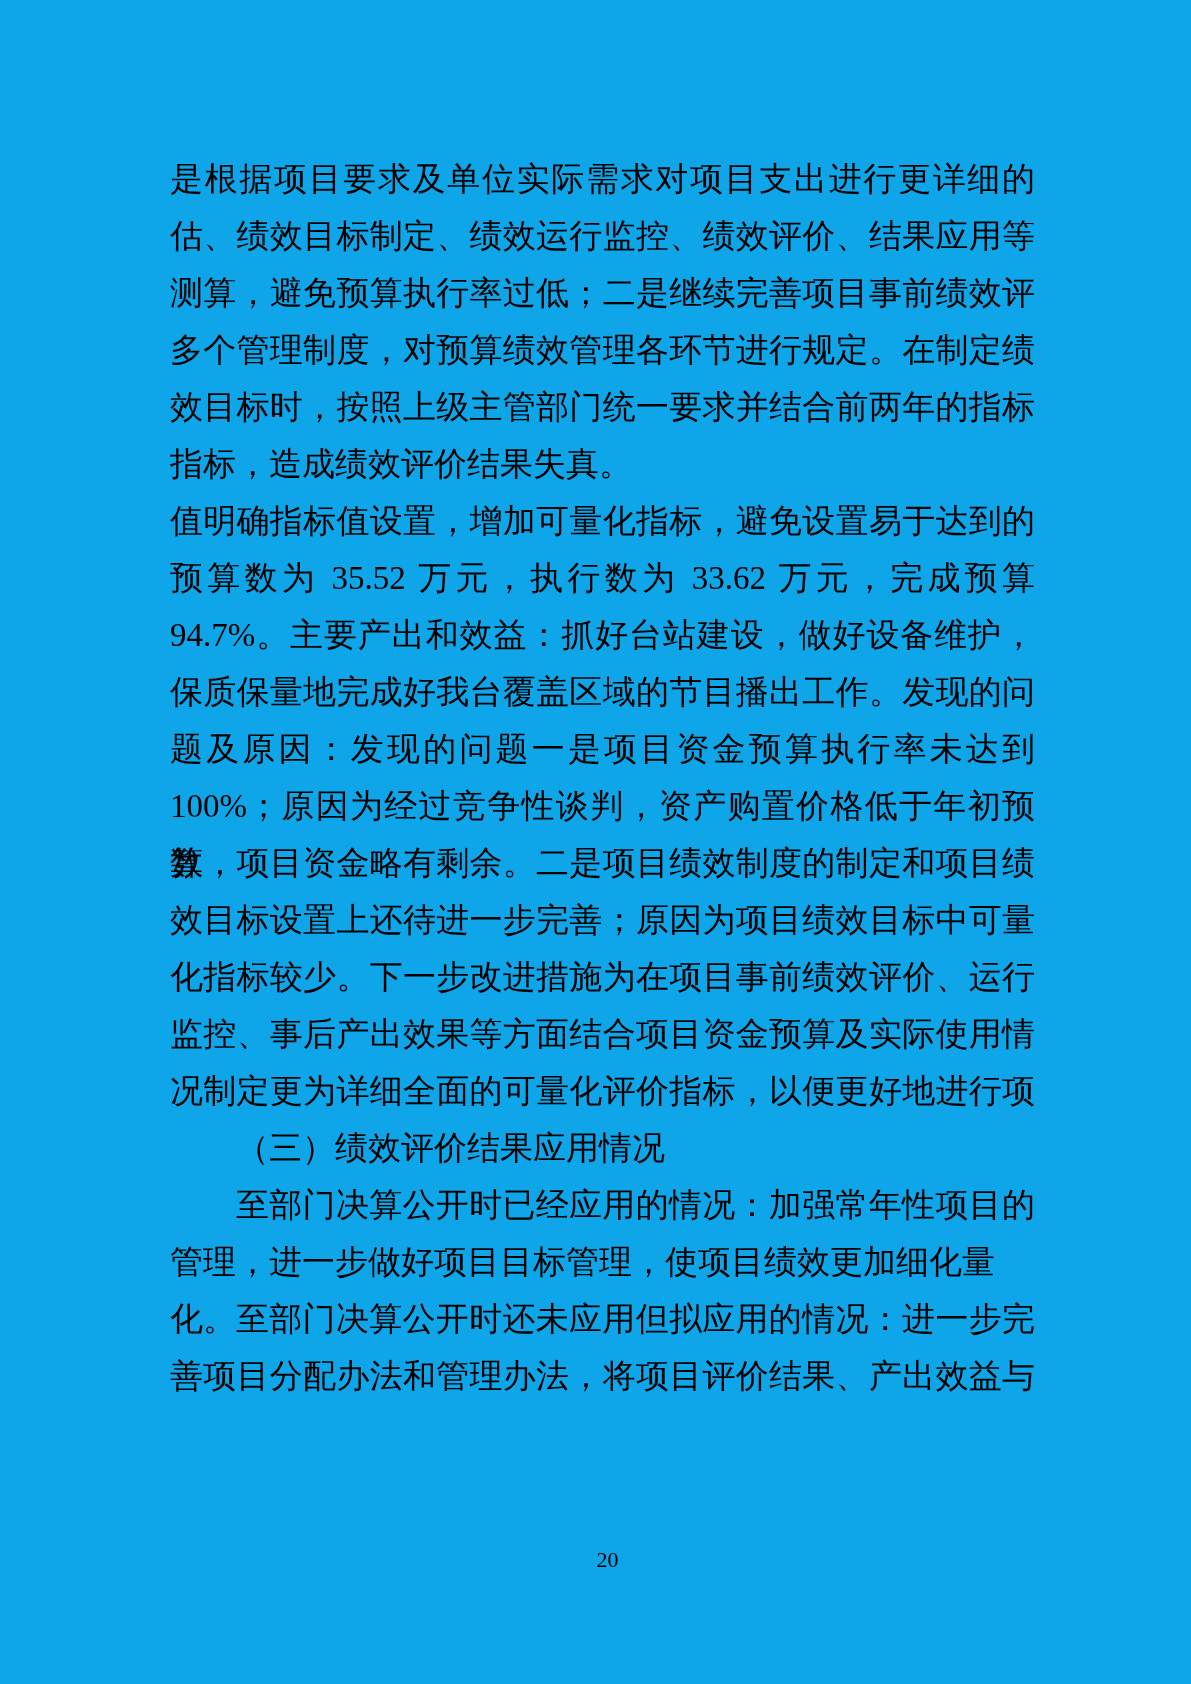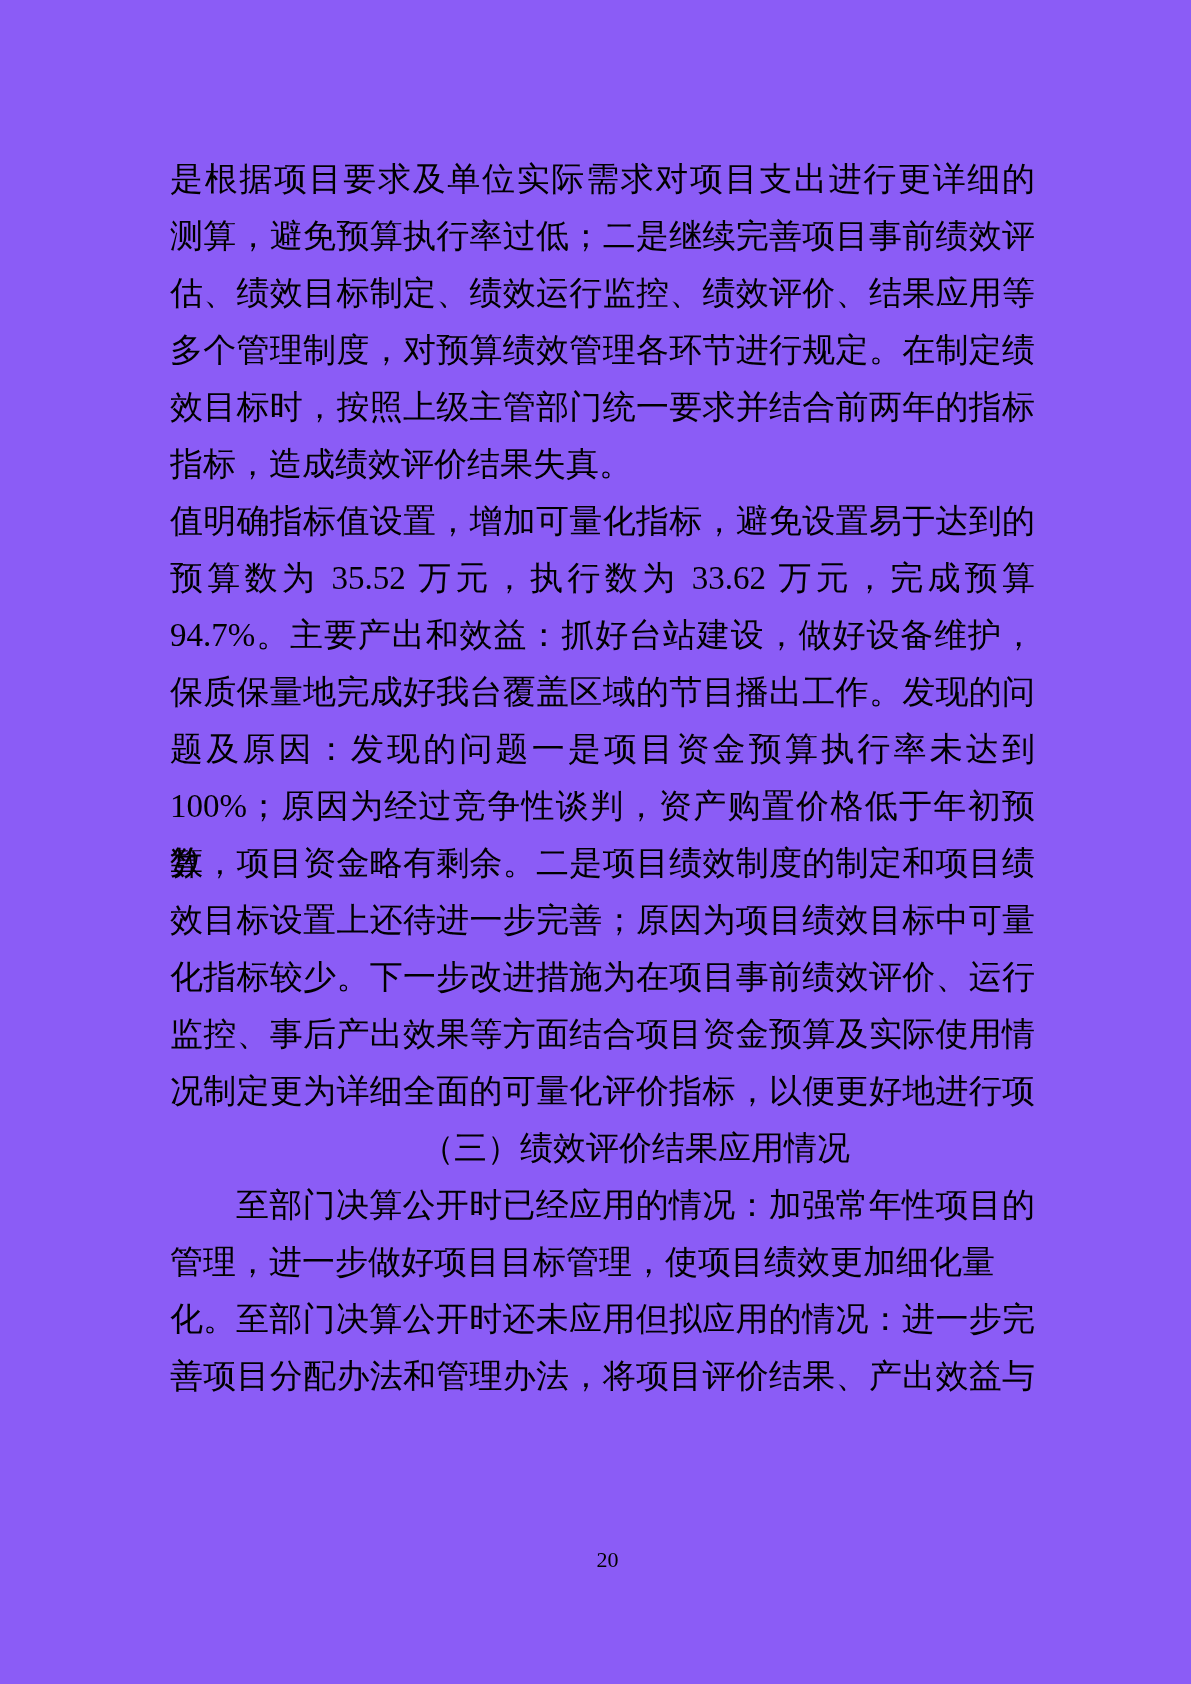--- a/index.html
+++ b/index.html
@@ -11,61 +11,60 @@
     height: 1684px;
     background: #ffffff;
     color: #000000;
     position: relative;
     overflow: hidden;
     font-family: "Liberation Serif", "DejaVu Serif", serif;
   }
   .page {
     position: absolute;
     inset: 0;
-    background: #8b5cf6;
+    background: #0ea5e9;
   }
   .content {
     position: absolute;
     left: 170px;
     top: 151px;
     width: 865px;
   }
   .line {
     font-size: 33px;
     line-height: 57px;
     height: 57px;
     text-align: left;
     white-space: normal;
   }
   .line.full {
     text-align: justify;
     text-align-last: justify;
   }
   .line.indent {
     text-indent: 66px;
-    text-align: center;
   }
   .page-footer {
     position: absolute;
     top: 1545px;
     left: 12px;
     width: 100%;
     text-align: center;
     font-size: 22px;
     line-height: 30px;
   }
 </style>
 </head>
 <body>
 
 <div class="page">
   <div class="content">
     <div class="line full">是根据项目要求及单位实际需求对项目支出进行更详细的</div>
+    <div class="line full">估、绩效目标制定、绩效运行监控、绩效评价、结果应用等</div>
     <div class="line full">测算，避免预算执行率过低；二是继续完善项目事前绩效评</div>
-    <div class="line full">估、绩效目标制定、绩效运行监控、绩效评价、结果应用等</div>
     <div class="line full">多个管理制度，对预算绩效管理各环节进行规定。在制定绩</div>
     <div class="line full">效目标时，按照上级主管部门统一要求并结合前两年的指标</div>
     <div class="line">指标，造成绩效评价结果失真。</div>
     <div class="line full">值明确指标值设置，增加可量化指标，避免设置易于达到的</div>
     <div class="line full">预算数为 35.52 万元，执行数为 33.62 万元，完成预算</div>
     <div class="line full">94.7%。主要产出和效益：抓好台站建设，做好设备维护，</div>
     <div class="line full">保质保量地完成好我台覆盖区域的节目播出工作。发现的问</div>
     <div class="line full">题及原因：发现的问题一是项目资金预算执行率未达到</div>
     <div class="line full">100%；原因为经过竞争性谈判，资产购置价格低于年初预算</div>
     <div class="line full">数，项目资金略有剩余。二是项目绩效制度的制定和项目绩</div>

